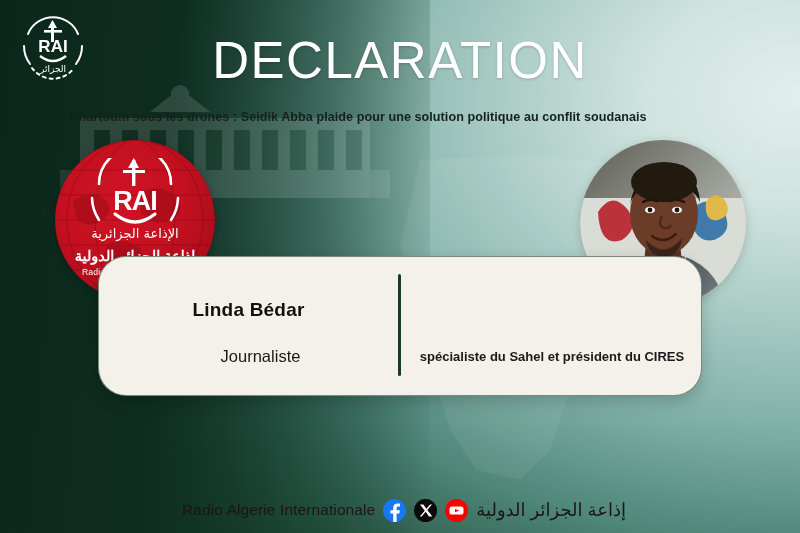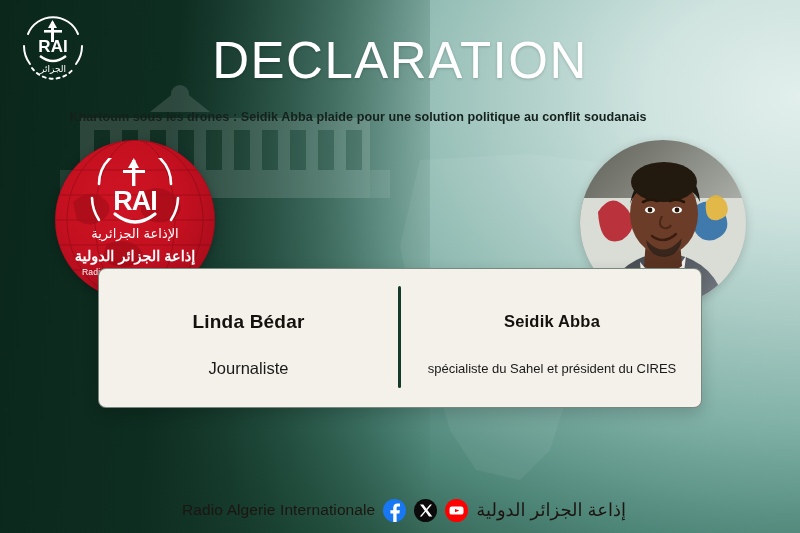--- a/index.html
+++ b/index.html
@@ -78,46 +78,46 @@
 
   
   #portrait {
     position:absolute; left:580px; top:140px; width:166px; height:166px;
     border-radius:50%; overflow:hidden;
     box-shadow:0 2px 10px rgba(0,0,0,.18);
   }
 
   
   #card {
-    position:absolute; left:98px; top:268px; width:604px; height:140px;
+    position:absolute; left:98px; top:256px; width:604px; height:140px;
     background:#f4f1ea;
-    border-radius:8px;
+    border-radius:28px;
     border:1px solid rgba(20,50,38,.55);
     box-shadow:0 6px 16px rgba(0,0,0,.18);
   }
   #divider {
     position:absolute; left:299px; top:17px; width:2.5px; height:102px;
     background:#163a2a; border-radius:2px;
   }
   .side { position:absolute; top:0; height:140px; }
   #leftside { left:0; width:299px; }
   #rightside { left:302px; width:302px; }
   .pname {
     position:absolute; left:0; width:100%; top:42px;
     text-align:center; color:#14100d;
     font-weight:700;
   }
   .prole {
     position:absolute; left:0; width:100%; top:88px;
     text-align:center; color:#1a1a1a;
   }
   #leftside  .pname { font-size:19px; letter-spacing:.2px; }
-  #leftside  .prole { font-size:16.5px; font-weight:400; top:90px; }
+  #leftside  .prole { font-size:16.5px; font-weight:400; top:90px;margin-left:12px; }
   #rightside .pname { font-size:16.5px; letter-spacing:.2px; top:43px; }
-  #rightside .prole { font-size:13px; font-weight:400; top:92px; }
+  #rightside .prole { font-size:13px; font-weight:700; top:92px; }
 
   
   #footer {
     position:absolute; left:0; top:495px; width:800px; height:30px;
     display:flex; align-items:center; justify-content:center; gap:8px;padding-left:8px;
   }
   #footer .ftext {
     color:#1d1512; font-size:15.5px; font-weight:400; letter-spacing:.1px;
   }
   #footer .fartext {
@@ -263,21 +263,20 @@
 
   <div id="card">
     <div id="divider"></div>
 
     <div class="side" id="leftside">
       <div class="pname">Linda Bédar</div>
       <div class="prole">Journaliste</div>
     </div>
 
     <div class="side" id="rightside">
-      <div class="pname">Seidik Abba</div>
       <div class="prole">spécialiste du Sahel et président du CIRES</div>
     </div>
   </div>
 
   <div id="footer">
     <span class="ftext">Radio Algerie Internationale</span>
 
     <span class="sicon" style="background:#1877F2">
       <svg viewBox="0 0 23 23" width="23" height="23">
         <path d="M13.6 23v-8.4h2.8l.45-3.3H13.6V9.2c0-.95.27-1.6 1.63-1.6h1.73V4.65c-.3-.04-1.33-.13-2.52-.13-2.5 0-4.2 1.52-4.2 4.32v2.46H7.4v3.3h2.84V23z" fill="#ffffff"></path>

